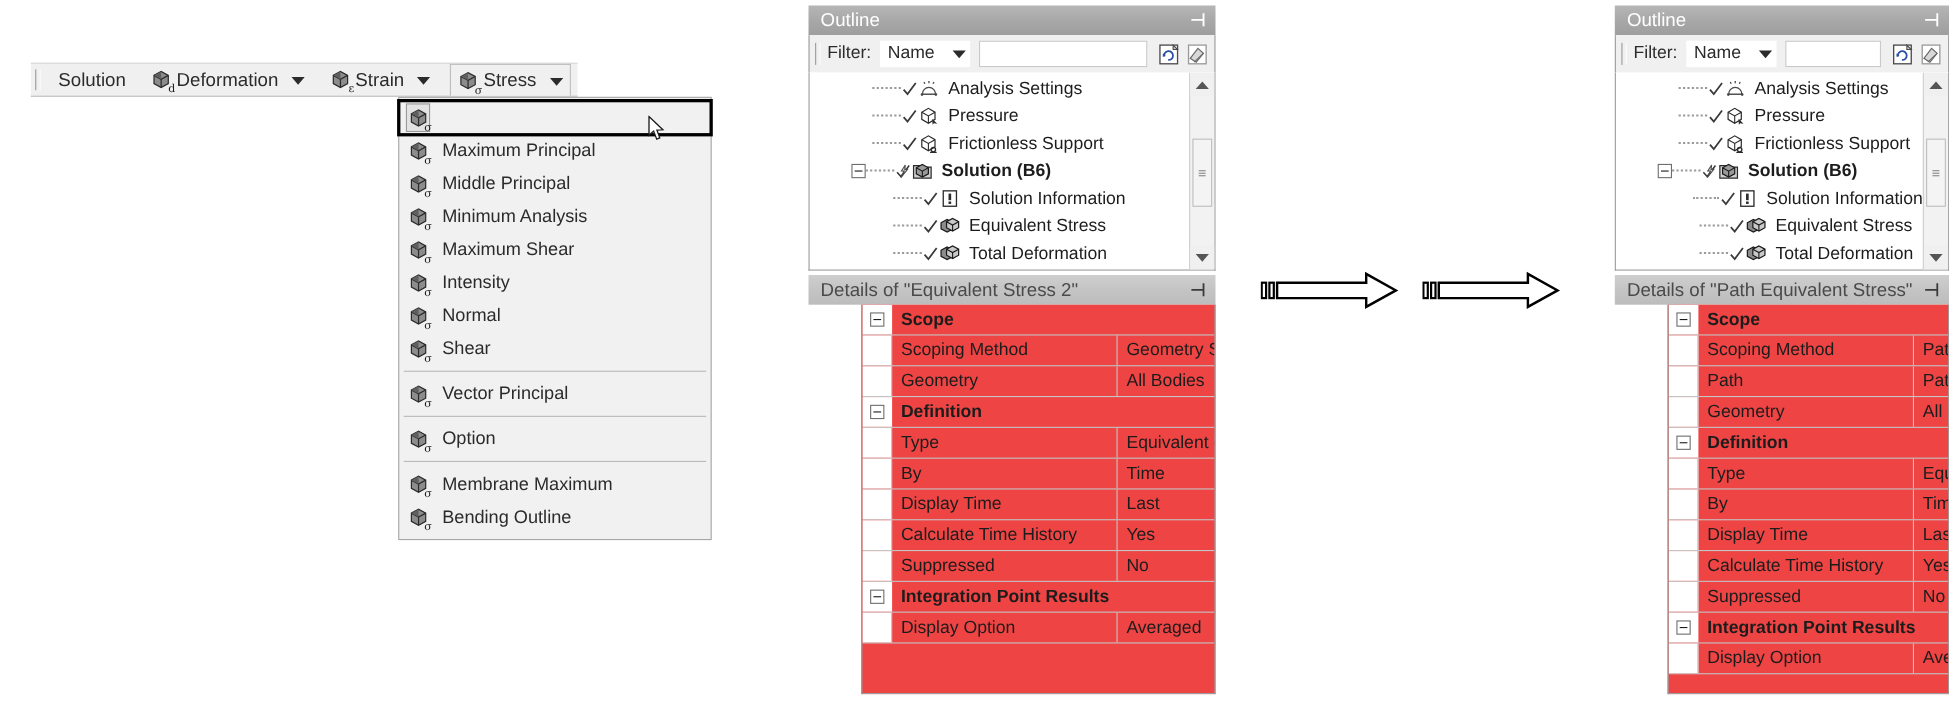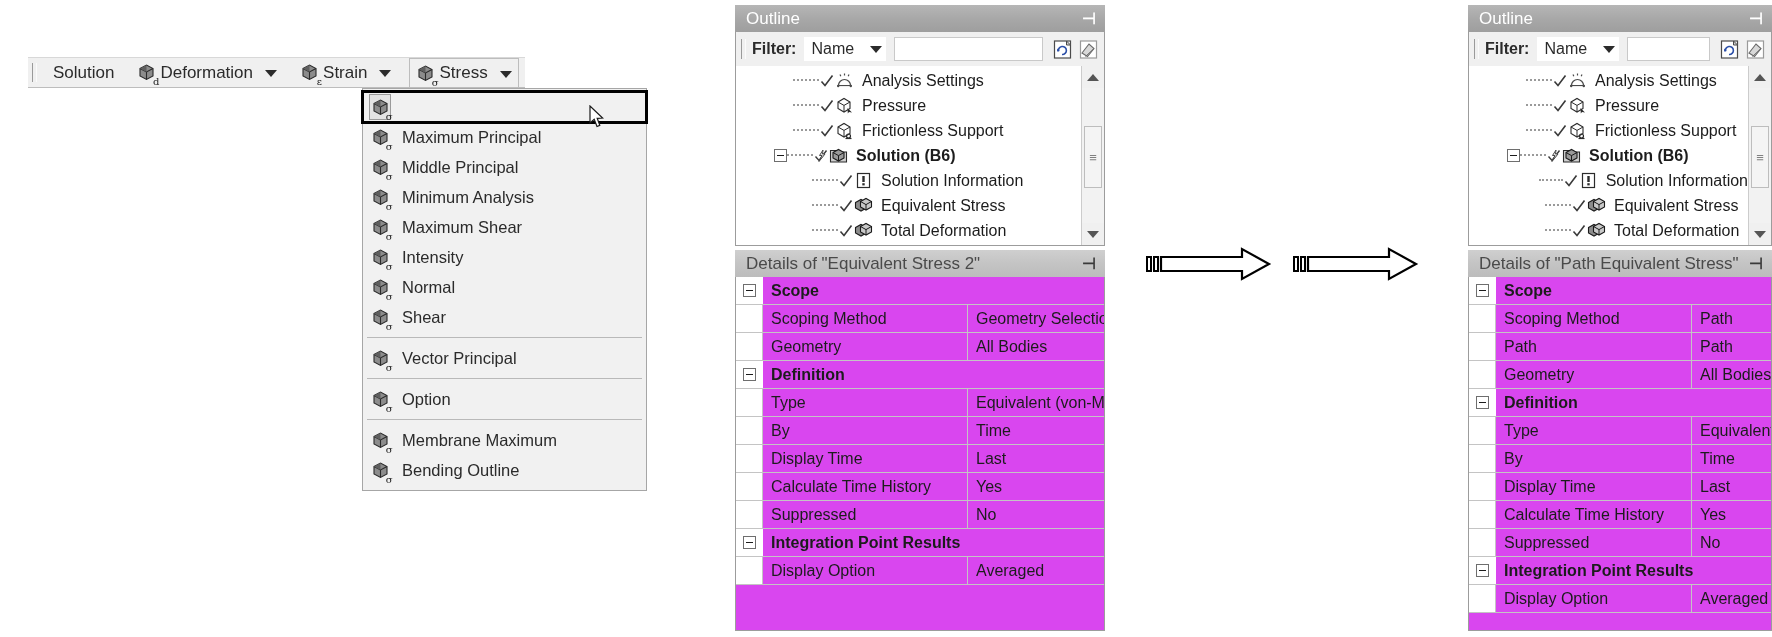--- a/index.html
+++ b/index.html
@@ -138,21 +138,21 @@
     padding: 0 4px 0 5px;
     box-sizing: border-box;
     font-size: 16px; color: #2b2b2b;
   }
   .f-grip {
     width: 3px; height: 20px;
     border-left: 1px solid #9a9a9a;
     border-right: 1px solid #fbfbfb;
     margin-right: 6px;
   }
-  .f-label { margin-right: 8px; font-weight: bold; }
+  .f-label { margin-right: 8px; }
   .f-combo {
     display: flex; align-items: center;
     background: #ffffff;
     height: 24px; min-width: 82px;
     padding: 0 4px 0 7px;
     box-sizing: border-box;
     justify-content: space-between;
   }
   .f-combo .caret2 {
     width: 0; height: 0;
@@ -252,25 +252,26 @@
   }
   .vs-arrow-dn {
     width: 0; height: 0;
     border-left: 6px solid transparent;
     border-right: 6px solid transparent;
     border-top: 7px solid #555;
   }
 
   
   .dtable {
-    background: #d946ef;
+    background: #ef4444;
     border: 1px solid #9c9c9c;
     border-top: none;
     box-sizing: border-box;
     overflow: hidden;
+    margin-left: 48px;
   }
   .drow {
     display: flex;
     height: 28px;
     border-bottom: 1px solid #c4c4c4;
     font-size: 16px;
     color: #1c1c1c;
     box-sizing: border-box;
   }
   .dgut {

